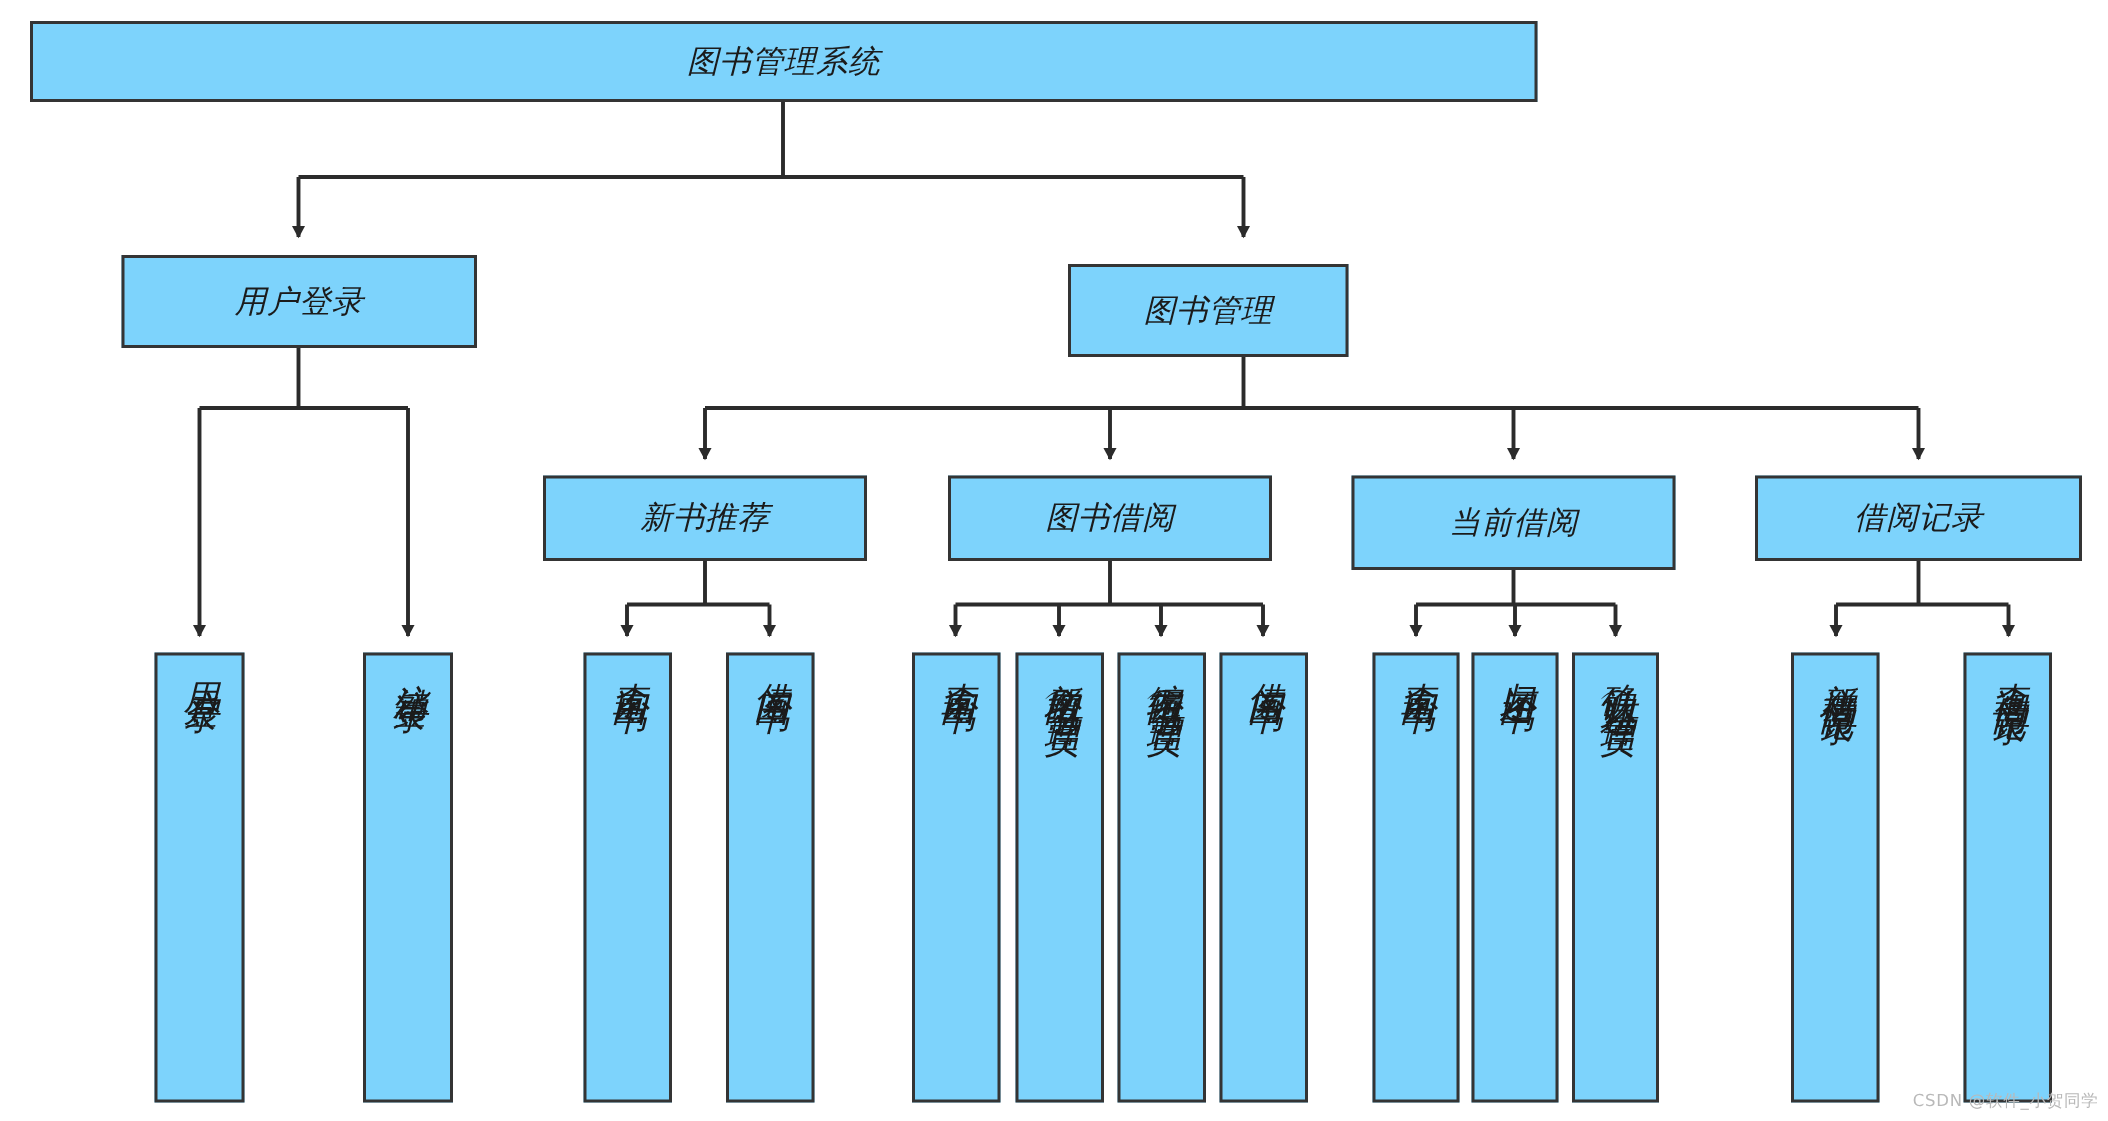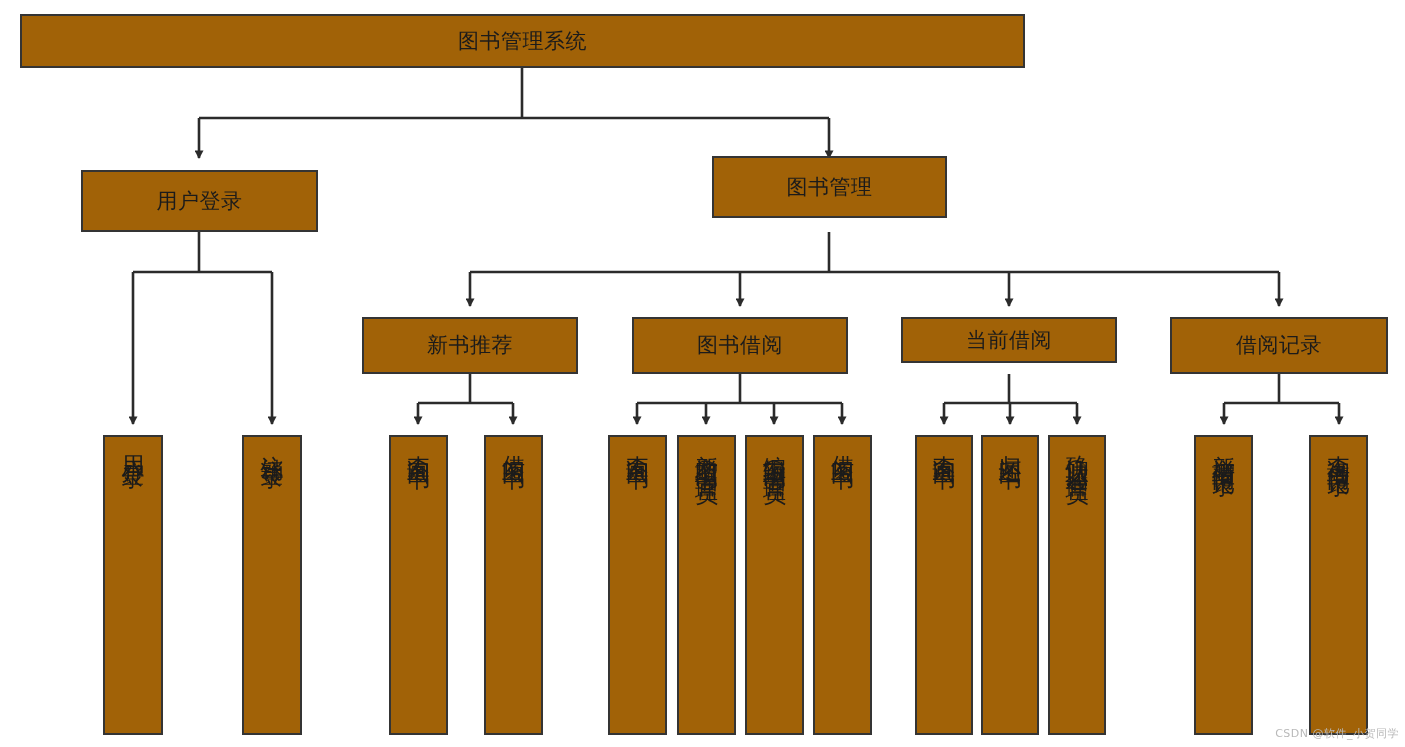--- a/index.html
+++ b/index.html
@@ -22,26 +22,27 @@
   svg#tree-svg {
     position: absolute;
     left: 0;
     top: 0;
     width: 1405px;
     height: 747px;
   }
   .node-box {
     position: absolute;
     box-sizing: border-box;
-    background: #a16207;
+    background: #7dd3fc;
     border: 2px solid #343434;
     display: flex;
     align-items: center;
     justify-content: center;
     overflow: hidden;
+    font-style: italic;
   }
   .node-label {
     color: #1b1b1b;
     font-size: 21px;
     line-height: 1.15;
     letter-spacing: 0.5px;
     white-space: nowrap;
   }
   .node-box.vertical {
     align-items: flex-start;
@@ -123,31 +124,31 @@
     </g>
   </svg>
 
   <div class="node-box" style="left:20px; top:14px; width:1005px; height:54px;">
     <span class="node-label">图书管理系统</span>
   </div>
 
   <div class="node-box" style="left:81px; top:170px; width:237px; height:62px;">
     <span class="node-label">用户登录</span>
   </div>
-  <div class="node-box" style="left:712px; top:156px; width:235px; height:62px;">
+  <div class="node-box" style="left:712px; top:176px; width:187px; height:62px;">
     <span class="node-label">图书管理</span>
   </div>
 
   <div class="node-box" style="left:632px; top:317px; width:216px; height:57px;">
     <span class="node-label">图书借阅</span>
   </div>
   <div class="node-box" style="left:362px; top:317px; width:216px; height:57px;">
     <span class="node-label">新书推荐</span>
   </div>
-  <div class="node-box" style="left:901px; top:317px; width:216px; height:46px;text-align:right;">
+  <div class="node-box" style="left:901px; top:317px; width:216px; height:63px;text-align:right;">
     <span class="node-label">当前借阅</span>
   </div>
   <div class="node-box" style="left:1170px; top:317px; width:218px; height:57px;">
     <span class="node-label">借阅记录</span>
   </div>
 
   <div class="node-box vertical" style="left:103px; top:435px; width:60px; height:300px;">
     <span class="node-label">用户登录</span>
   </div>
   <div class="node-box vertical" style="left:242px; top:435px; width:60px; height:300px;">

